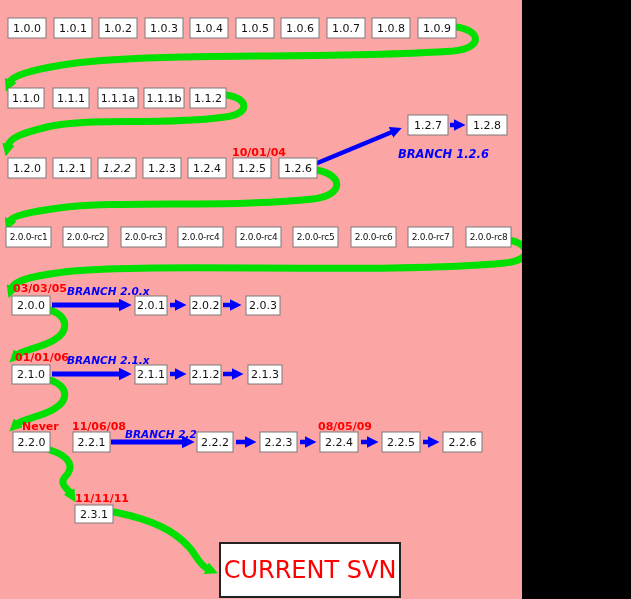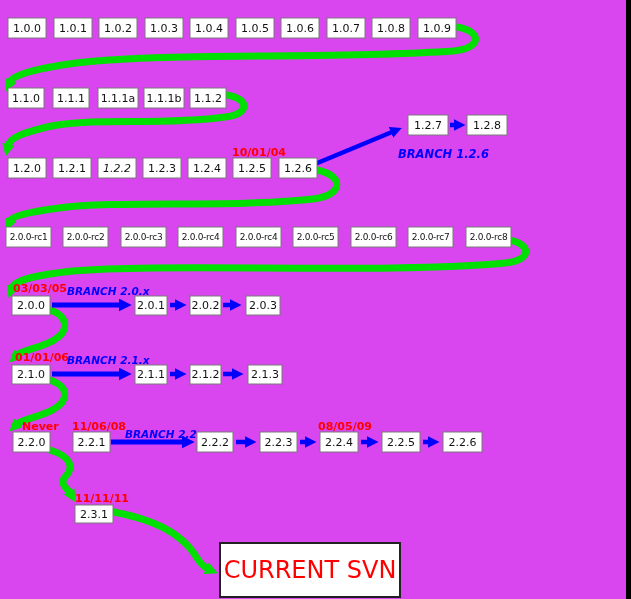--- a/index.html
+++ b/index.html
@@ -1,16 +1,16 @@
 <!DOCTYPE html>
 <html><head>
 <meta charset="utf-8">
 <style>
   html,body{margin:0;padding:0;background:#000;}
-  .stage{position:relative;width:626px;height:599px;background:#d946ef;overflow:hidden;}
+  .stage{position:relative;width:522px;height:599px;background:#fca5a5;overflow:hidden;}
   svg{display:block;}
   .vb{fill:#ffffff;stroke:#7a7a7a;stroke-width:1;}
   .vt{font-family:"DejaVu Sans",sans-serif;font-size:11px;fill:#111;text-anchor:middle;}
   .vt-i{font-style:italic;}
   .rct{font-family:"DejaVu Sans",sans-serif;font-size:9px;letter-spacing:-0.3px;fill:#111;text-anchor:middle;}
   .date{font-family:"DejaVu Sans",sans-serif;font-size:11px;font-weight:bold;fill:#ff0000;}
   .branch{font-family:"DejaVu Sans",sans-serif;font-size:10.5px;font-weight:bold;font-style:italic;fill:#0000ff;}
   .branch-big{font-size:11.5px;}
   .gflow{fill:none;stroke:#00e000;stroke-width:7;stroke-linecap:round;}
   .bshaft{fill:none;stroke:#0000ff;}

